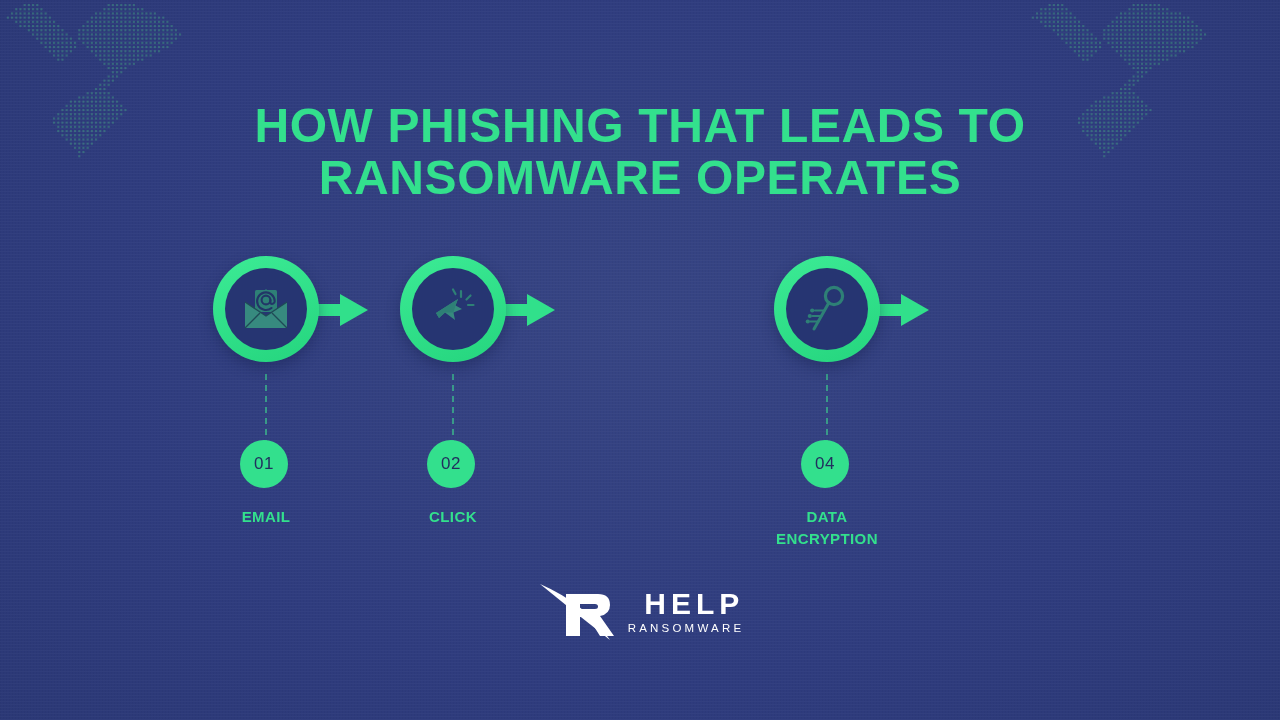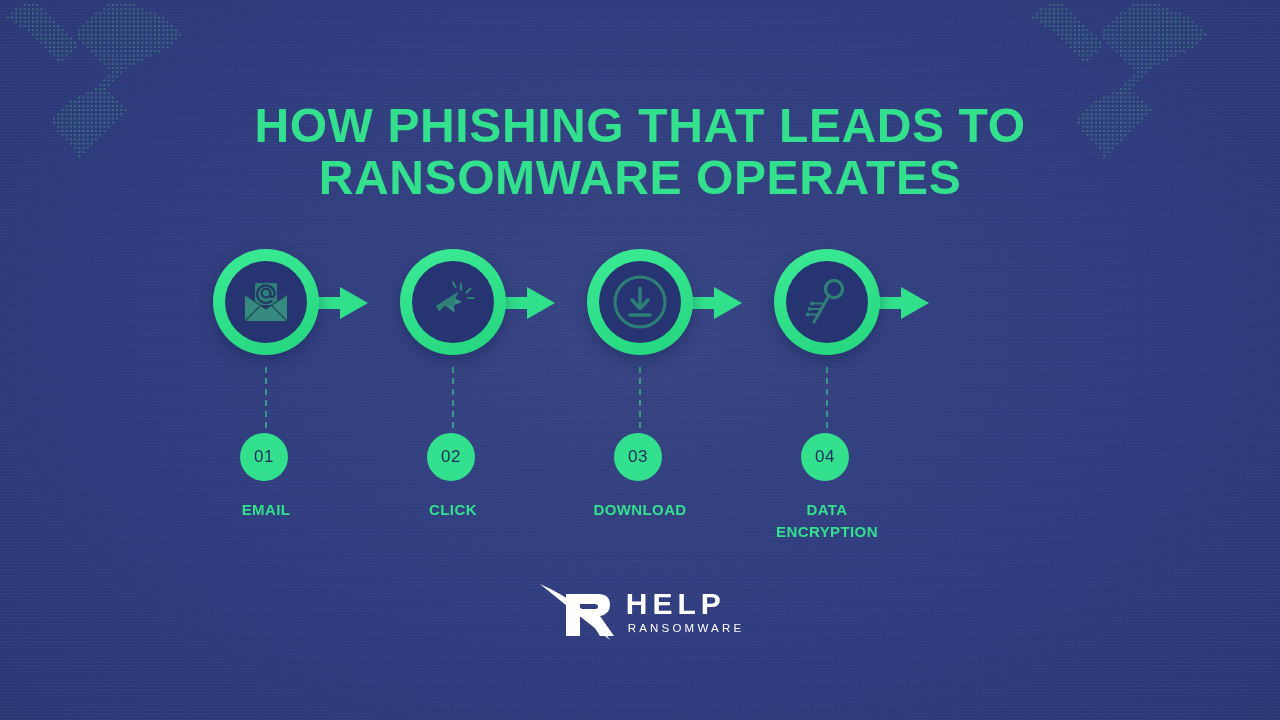--- a/index.html
+++ b/index.html
@@ -55,21 +55,21 @@
     font-weight: bold;
     letter-spacing: 0.6px;
     line-height: 52px;
     text-transform: uppercase;
   }
   .title .line { display: block; }
 
   
   .steps {
     position: absolute;
-    top: 243px;
+    top: 250px;
     left: 0;
     width: 1220px;
     height: 320px;
   }
 
   .step {
     position: absolute;
     top: 0;
     width: 186px;
     text-align: center;
@@ -178,20 +178,21 @@
     justify-content: center;
     gap: 0px;
   }
   .logo-mark { width: 96px; height: 68px; }
   .logo-mark svg { display: block; }
   .logo-text {
     display: flex;
     flex-direction: column;
     justify-content: center;
     margin-left: -6px;
+    text-align: right;
   }
   .logo-help {
     color: #ffffff;
     font-size: 30px;
     font-weight: bold;
     letter-spacing: 5px;
     line-height: 30px;
   }
   .logo-ransomware {
     color: #ffffff;
@@ -1365,42 +1366,20 @@
               </g>
             </svg>
           </div>
         </div>
       </div>
       <div class="dash"></div>
       <div class="badge">02</div>
       <div class="caption">CLICK</div>
     </div>
 
-    <div class="step s3">
-      <div class="ring-wrap">
-        <div class="arrow">
-          <svg width="62" height="32" viewBox="0 0 62 32">
-            <path d="M0 10 H34 V0 L62 16 L34 32 V22 H0 Z" fill="#31e08b"></path>
-          </svg>
-        </div>
-        <div class="ring">
-          <div class="ring-inner">
-            <svg width="58" height="58" viewBox="0 0 58 58">
-              <circle cx="29" cy="29" r="25" fill="none" stroke="#2e8076" stroke-width="3"></circle>
-              <path d="M29 15 V33" stroke="#2e8076" stroke-width="3.4" stroke-linecap="round"></path>
-              <path d="M21 27 L29 35.5 L37 27" fill="none" stroke="#2e8076" stroke-width="3.4" stroke-linecap="round" stroke-linejoin="round"></path>
-              <path d="M19 42 H39" stroke="#2e8076" stroke-width="3.4" stroke-linecap="round"></path>
-            </svg>
-          </div>
-        </div>
-      </div>
-      <div class="dash"></div>
-      <div class="badge">03</div>
-      <div class="caption">DOWNLOAD</div>
-    </div>
 
     <div class="step s4">
       <div class="ring-wrap">
         <div class="arrow">
           <svg width="62" height="32" viewBox="0 0 62 32">
             <path d="M0 10 H34 V0 L62 16 L34 32 V22 H0 Z" fill="#31e08b"></path>
           </svg>
         </div>
         <div class="ring">
           <div class="ring-inner">

